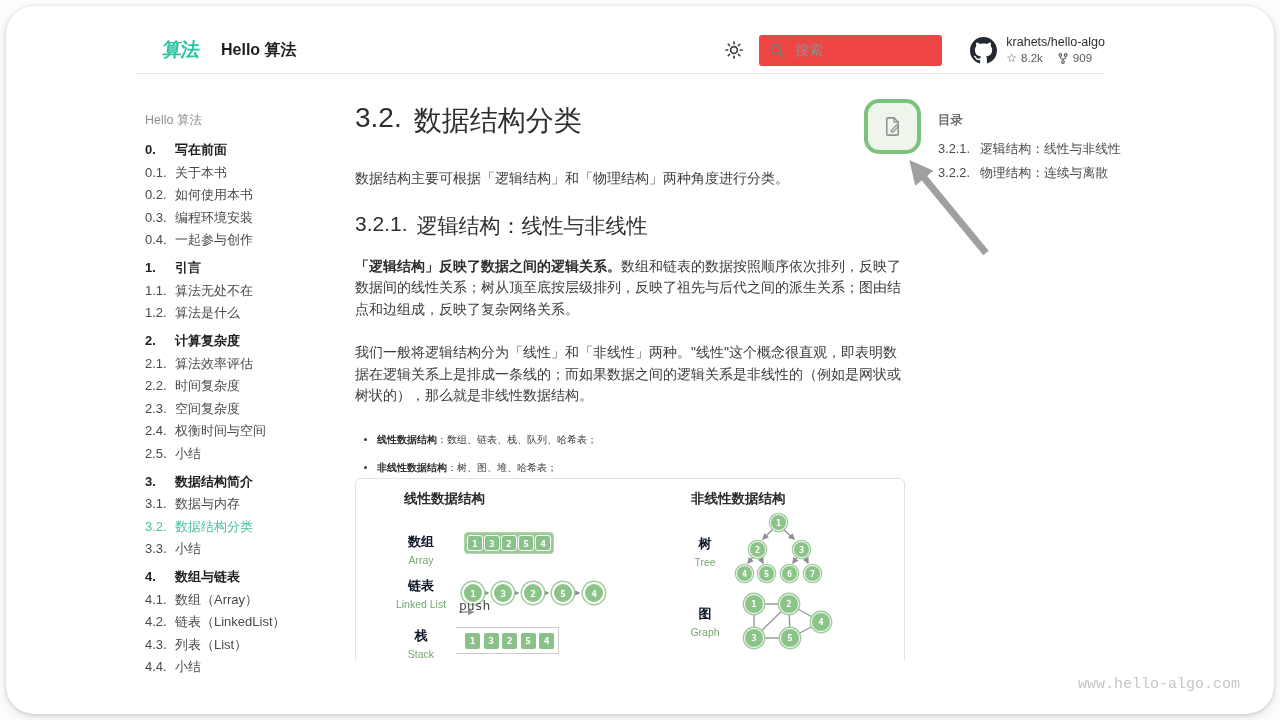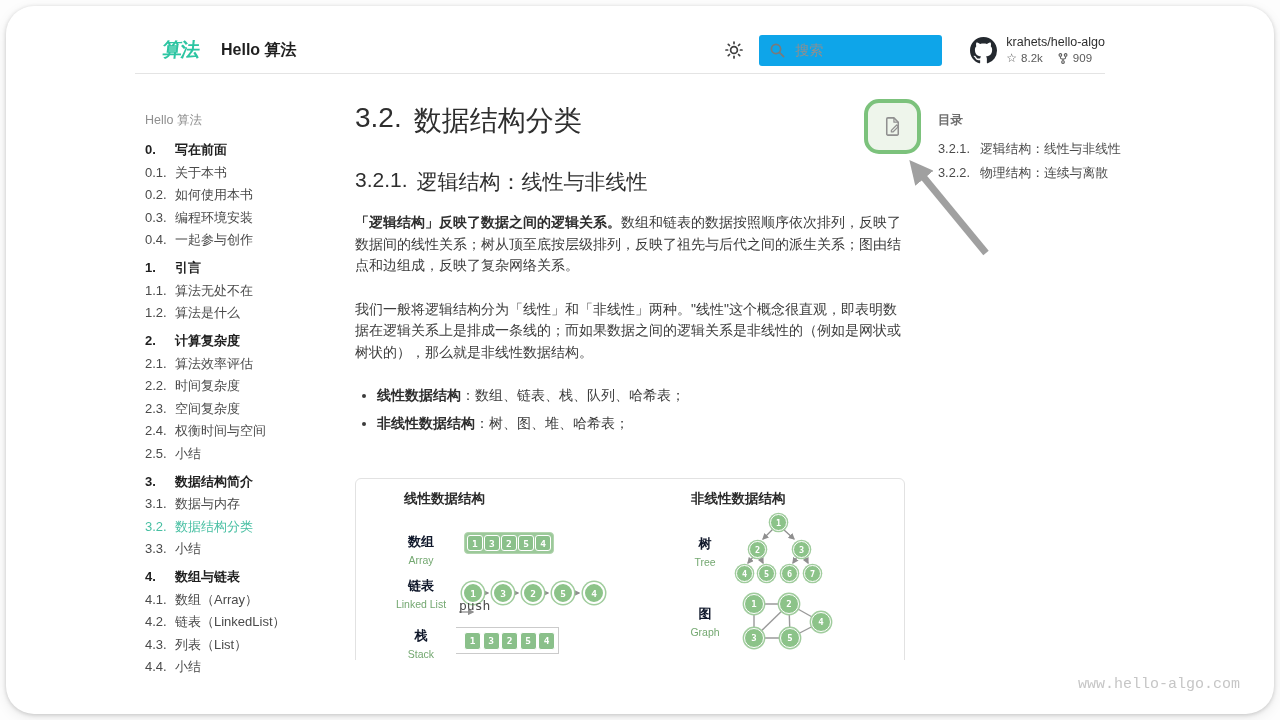--- a/index.html
+++ b/index.html
@@ -7,21 +7,21 @@
   .stage { position:absolute; left:0; top:0; width:1280px; height:720px; }
   .card { position:absolute; inset:6px; background:#fff; border-radius:28px;
           box-shadow:0 1px 4px rgba(0,0,0,.18), 0 4px 14px rgba(0,0,0,.08); }
 
   
   .header { position:absolute; left:135px; top:28px; width:970px; height:44px; display:flex; align-items:center; }
   .logo { margin-left:28px; color:#2cc5a2; font-family:"DejaVu Sans Mono",monospace; font-weight:bold; font-size:19px; transform:skewX(-6deg); letter-spacing:-1px; }
   .site-title { margin-left:22px; font-size:16px; font-weight:bold; color:#1f1f1f; }
   .hdr-spacer { flex:1; }
   .icon-btn { width:22px; height:22px; display:flex; align-items:center; justify-content:center; margin-right:14px; cursor:pointer; }
-  .search { width:183px; height:31px; background:#0ea5e9; border-radius:3px; display:flex; align-items:center; }
+  .search { width:183px; height:31px; background:#ef4444; border-radius:3px; display:flex; align-items:center; }
   .search svg { margin-left:10px; flex:0 0 auto; }
   .search input { flex:1; min-width:0; border:none; outline:none; background:transparent; font-size:14px; color:#333; margin-left:9px; font-family:inherit; }
   .search input::placeholder { color:#8f8f8f; }
   .repo { display:flex; align-items:center; margin-left:28px; cursor:pointer; }
   .repo-text { margin-left:9px; }
   .repo-name { font-size:12.5px; color:#2f2f2f; }
   .repo-stats { display:flex; align-items:center; gap:4px; font-size:11.5px; color:#5a5a5a; margin-top:2px; }
   .repo-stats .gap { width:6px; }
   .divider { position:absolute; left:135px; top:73px; width:970px; height:1px; background:#e4e4e4; }
 
@@ -35,21 +35,21 @@
   .sb-item { color:#4a4a4a; }
   .sb-item.active { color:#47bfa2; }
 
   
   .main { position:absolute; left:355px; top:102px; width:552px; height:558px; overflow:hidden; }
   .h1 { display:flex; gap:12px; font-size:28px; color:#2e2e2e; font-weight:400; margin-bottom:28px; }
   .p { font-size:14px; line-height:21.5px; color:#3c3c3c; margin-bottom:22px; }
   .h2 { display:flex; gap:9px; font-size:21px; color:#2e2e2e; font-weight:400; margin-top:13px; margin-bottom:16px; }
   .p b, .li b { color:#2e2e2e; }
   ul.bullets { margin:2px 0 0 22px; }
-  .li { font-size:14px; line-height:21px; color:#3c3c3c; margin-bottom:7px; }
+  .li { font-size:10px; line-height:21px; color:#3c3c3c; margin-bottom:7px; }
 
   
   .figure { position:absolute; left:0; top:376px; width:550px; height:300px; border:1px solid #e2e2e2; border-radius:6px; background:#fff; }
   .fig-title { position:absolute; font-size:13.5px; font-weight:bold; color:#2b2b2b; top:11px; }
   .fig-title.lin { left:48px; }  .fig-title.non { left:335px; }
   .fig-label { position:absolute; text-align:center; }
   .fig-label .zh { font-size:13px; font-weight:bold; color:#0f172a; }
   .fig-label .en { font-size:10.5px; color:#74a871; font-family:Liberation Sans, sans-serif; margin-top:3px; }
   .arr { position:absolute; left:108px; top:53px; width:90px; height:22px; background:#9cc99a; border:1.5px solid #b2d5ae; border-radius:4px; display:flex; gap:1.5px; padding:2px; }
   .cell { flex:1; background:#8ac08a; border:1px solid #fff; border-radius:3px; color:#fff; font-family:"DejaVu Sans Mono",monospace; font-size:9.5px; font-weight:bold; display:flex; align-items:center; justify-content:center; }
@@ -236,20 +236,21 @@
           <span>小结</span>
         </div>
     </div>
   </nav>
 
   <main class="main">
     <h1 class="h1">
         <span>3.2.</span>
         <span>数据结构分类</span>
       </h1>
+    <p class="p">数据结构主要可根据「逻辑结构」和「物理结构」两种角度进行分类。</p>
     <h2 class="h2">
         <span>3.2.1.</span>
         <span>逻辑结构：线性与非线性</span>
       </h2>
     <p class="p"><b>「逻辑结构」反映了数据之间的逻辑关系。</b><span>数组和链表的数据按照顺序依次排列，反映了数据间的线性关系；树从顶至底按层级排列，反映了祖先与后代之间的派生关系；图由结点和边组成，反映了复杂网络关系。</span></p>
     <p class="p">我们一般将逻辑结构分为「线性」和「非线性」两种。"线性"这个概念很直观，即表明数据在逻辑关系上是排成一条线的；而如果数据之间的逻辑关系是非线性的（例如是网状或树状的），那么就是非线性数据结构。</p>
     <ul class="bullets">
       <li class="li"><b>线性数据结构</b><span>：数组、链表、栈、队列、哈希表；</span></li>
       <li class="li"><b>非线性数据结构</b><span>：树、图、堆、哈希表；</span></li>
     </ul>

